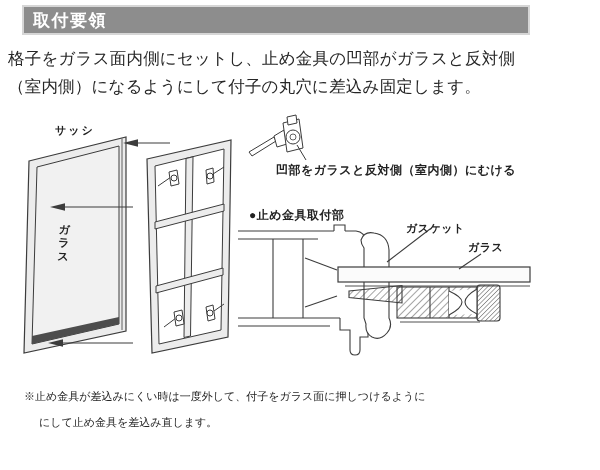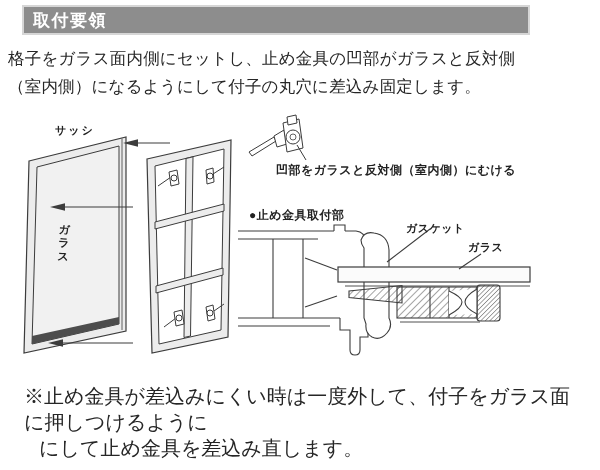--- a/index.html
+++ b/index.html
@@ -23,21 +23,21 @@
   
   .dlabel{color:#222;white-space:nowrap;}
   #sash-label{left:43px;top:123px;font-size:11px;font-weight:bold;letter-spacing:2px;margin-left:12px;}
   #glass-vert{left:56px;top:216px;font-size:11px;font-weight:bold;
               writing-mode:vertical-rl;letter-spacing:2px;transform:rotate(3deg);}
   #clip-note{left:276px;top:162px;font-size:12px;font-weight:bold;letter-spacing:0.5px;}
   #detail-heading{left:249px;top:207px;font-size:12px;font-weight:bold;letter-spacing:0.5px;}
   #gasket-label{left:406px;top:221px;font-size:11px;font-weight:bold;letter-spacing:0.5px;}
   #detail-glass-label{left:468px;top:240px;font-size:11px;font-weight:bold;letter-spacing:0.5px;}
   
-  #footnote{left:24px;top:383px;width:565px;font-size:20px;line-height:26px;
+  #footnote{left:24px;top:383px;width:565px;font-size:11px;line-height:26px;
             font-weight:500;color:#262626;}
   #footnote .l2{padding-left:15px;}
   svg{position:absolute;left:0;top:0;}
 </style>
 </head>
 <body>
 
 <div id="page">
 
   <div id="title-bar" class="abs">

